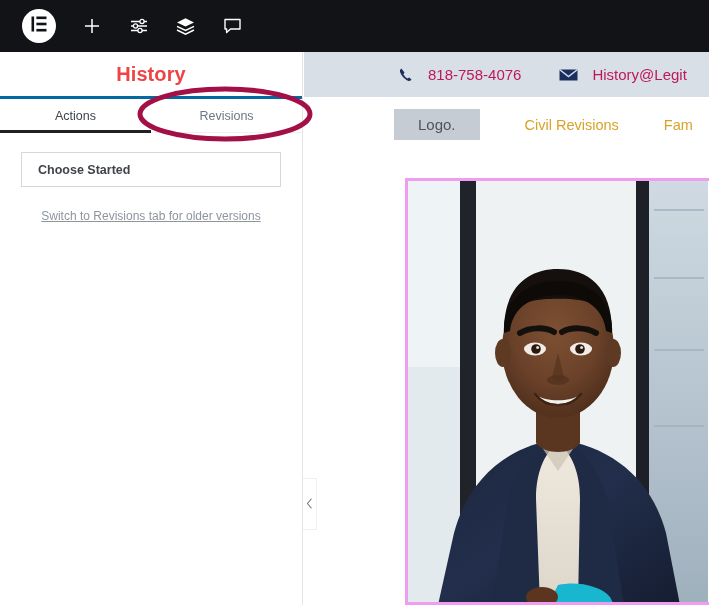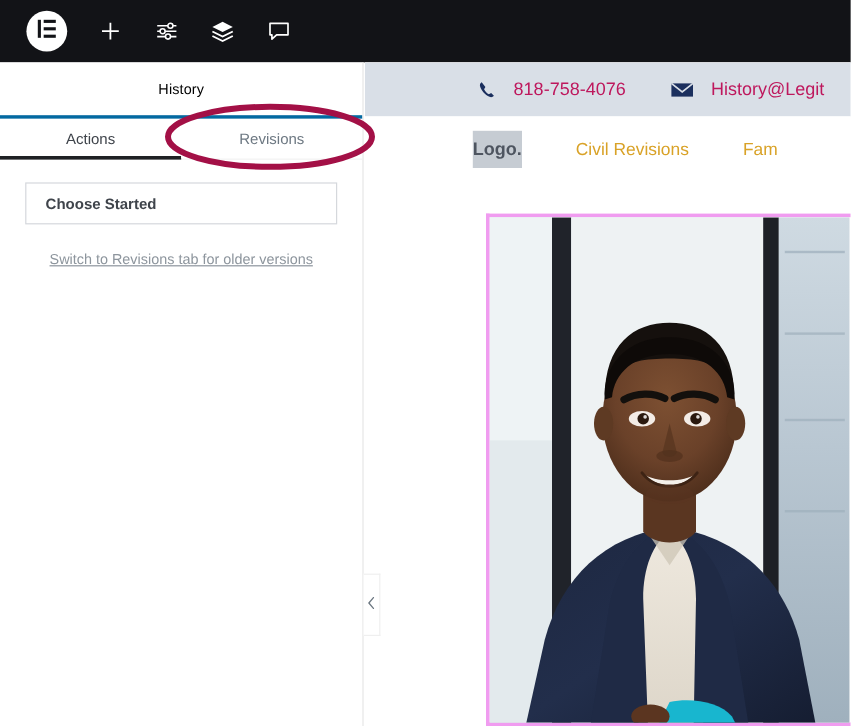--- a/index.html
+++ b/index.html
@@ -38,21 +38,21 @@
   .panel {
     position: absolute; left: 0; top: 52px;
     width: 303px; height: 553px;
     background: #ffffff;
     border-right: 1px solid #e6e6e6;
     overflow: hidden;
   }
   .panel-title {
     height: 44px;
     display: flex; align-items: center; justify-content: center;
-    font-size: 12px; font-weight: normal; color: #000000;
+    font-size: 20px; font-weight: bold; color: #ef4444;
     letter-spacing: .1px;
   }
   .tabs {
     display: flex; height: 37px;
     border-top: 3px solid #0369a1;
     border-bottom: 1px solid #efefef;
   }
   .tab {
     flex: 1 1 50%;
     display: flex; align-items: center; justify-content: center;
@@ -137,22 +137,22 @@
     height: 55px;
     background: #ffffff;
     display: flex; align-items: center;
     padding-left: 90px;
     white-space: nowrap;
     overflow: hidden;
   }
   .site-logo {
     background: #c6ccd3;
     color: #4e5560;
-    font-size: 15px; font-weight: bold;
-    padding: 7px 0;
+    font-size: 15px; font-weight: normal;
+    padding: 7px 24px;
     flex: 0 0 auto;
   }
   .nav-link {
     font-size: 14.5px;
     color: #d9a227;
     flex: 0 0 auto;
     cursor: pointer;
   }
   .nav-gap { width: 45px; flex: 0 0 auto; }
 

